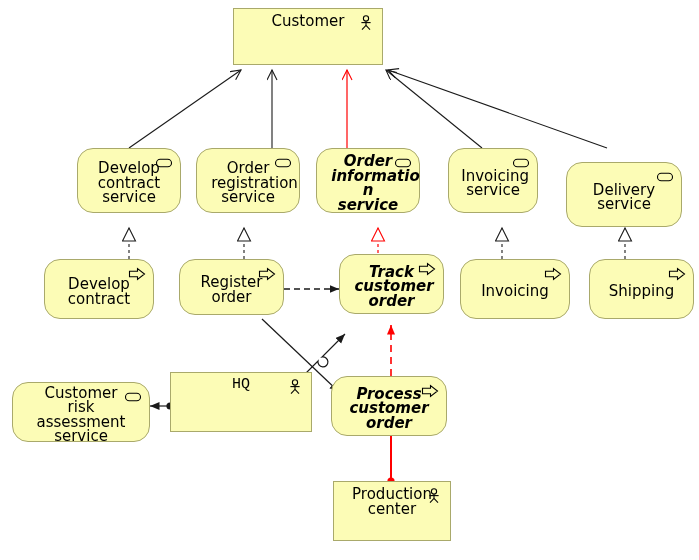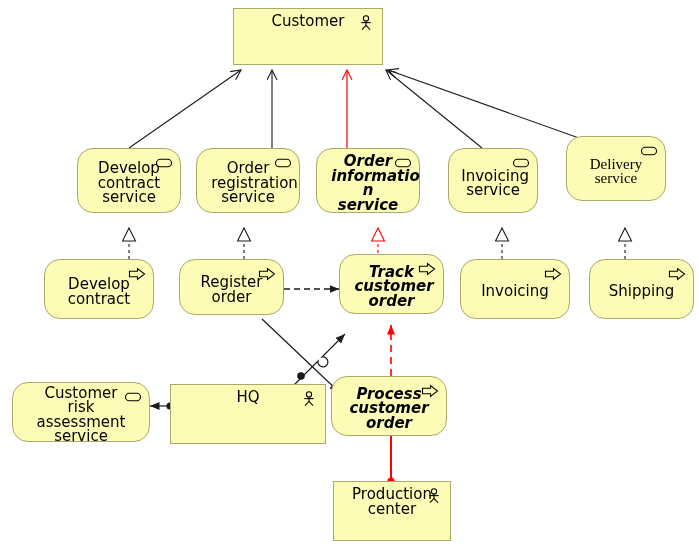--- a/index.html
+++ b/index.html
@@ -156,21 +156,21 @@
             <rect x="1.5" y="4.2" width="15" height="7.6" rx="3.8" ry="3.8" fill="none" stroke="#000" stroke-width="1.1"></rect>
           </svg></span>
       </div>
       <div class="node rounded" style="left: 448px; top: 148px; width: 90px; height: 65px;">
         <span class="label">Invoicing
 service</span>
         <span class="badge"><svg viewBox="0 0 18 16" width="18" height="16">
             <rect x="1.5" y="4.2" width="15" height="7.6" rx="3.8" ry="3.8" fill="none" stroke="#000" stroke-width="1.1"></rect>
           </svg></span>
       </div>
-      <div class="node rounded" style="left: 566px; top: 136px; width: 100px; height: 65px; font-family: Liberation Serif, serif;">
+      <div class="node rounded" style="left: 566px; top: 162px; width: 116px; height: 65px;">
         <span class="label">Delivery
 service</span>
         <span class="badge"><svg viewBox="0 0 18 16" width="18" height="16">
             <rect x="1.5" y="4.2" width="15" height="7.6" rx="3.8" ry="3.8" fill="none" stroke="#000" stroke-width="1.1"></rect>
           </svg></span>
       </div>
       <div class="node rounded" style="left: 44px; top: 259px; width: 110px; height: 60px;">
         <span class="label">Develop
 contract</span>
         <span class="badge"><svg viewBox="0 0 18 16" width="18" height="16">
@@ -205,21 +205,21 @@
           </svg></span>
       </div>
       <div class="node rounded" style="left: 12px; top: 376px; width: 138px; height: 60px; margin-top: 6px;">
         <span class="label">Customer risk
 assessment
 service</span>
         <span class="badge"><svg viewBox="0 0 18 16" width="18" height="16">
             <rect x="1.5" y="4.2" width="15" height="7.6" rx="3.8" ry="3.8" fill="none" stroke="#000" stroke-width="1.1"></rect>
           </svg></span>
       </div>
-      <div class="node square" style="left: 170px; top: 384px; width: 156px; height: 60px;">
+      <div class="node square" style="left: 170px; top: 372px; width: 142px; height: 60px; font-family: Liberation Mono, monospace;">
         <span class="label">HQ</span>
         <span class="badge"><svg viewBox="0 0 18 16" width="18" height="16">
             <circle cx="9" cy="3.4" r="2.6" fill="none" stroke="#000" stroke-width="1.1"></circle>
             <line x1="9" y1="6" x2="9" y2="10.6" stroke="#000" stroke-width="1.1"></line>
             <line x1="4.4" y1="7.6" x2="13.6" y2="7.6" stroke="#000" stroke-width="1.1"></line>
             <line x1="9" y1="10.4" x2="5" y2="14.6" stroke="#000" stroke-width="1.1"></line>
             <line x1="9" y1="10.4" x2="13" y2="14.6" stroke="#000" stroke-width="1.1"></line>
           </svg></span>
       </div>
       <div class="node rounded highlight" style="left: 331px; top: 376px; width: 116px; height: 60px;">

